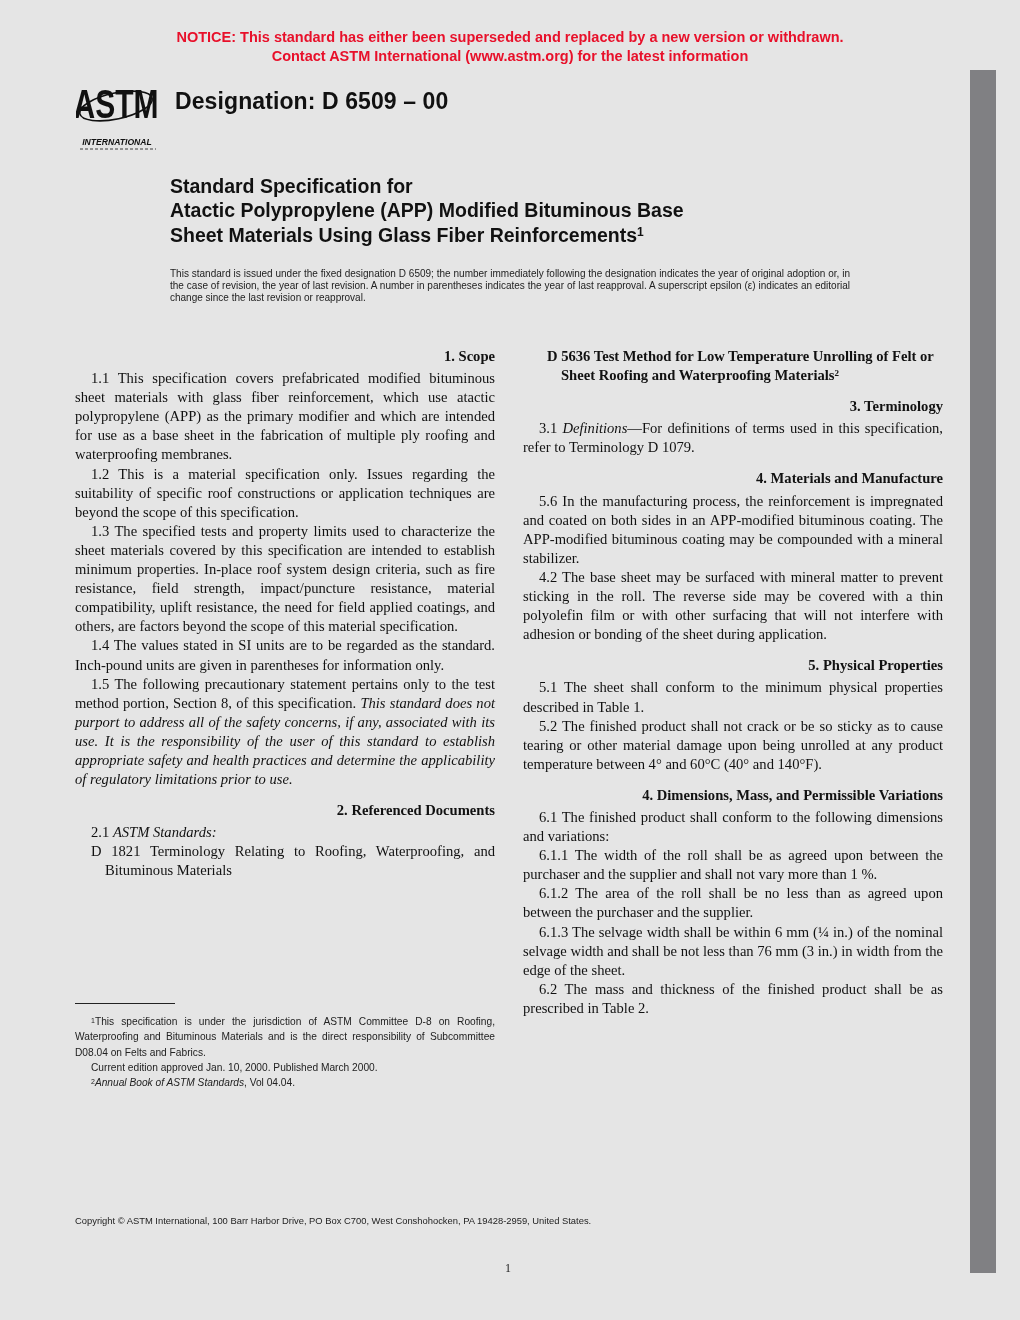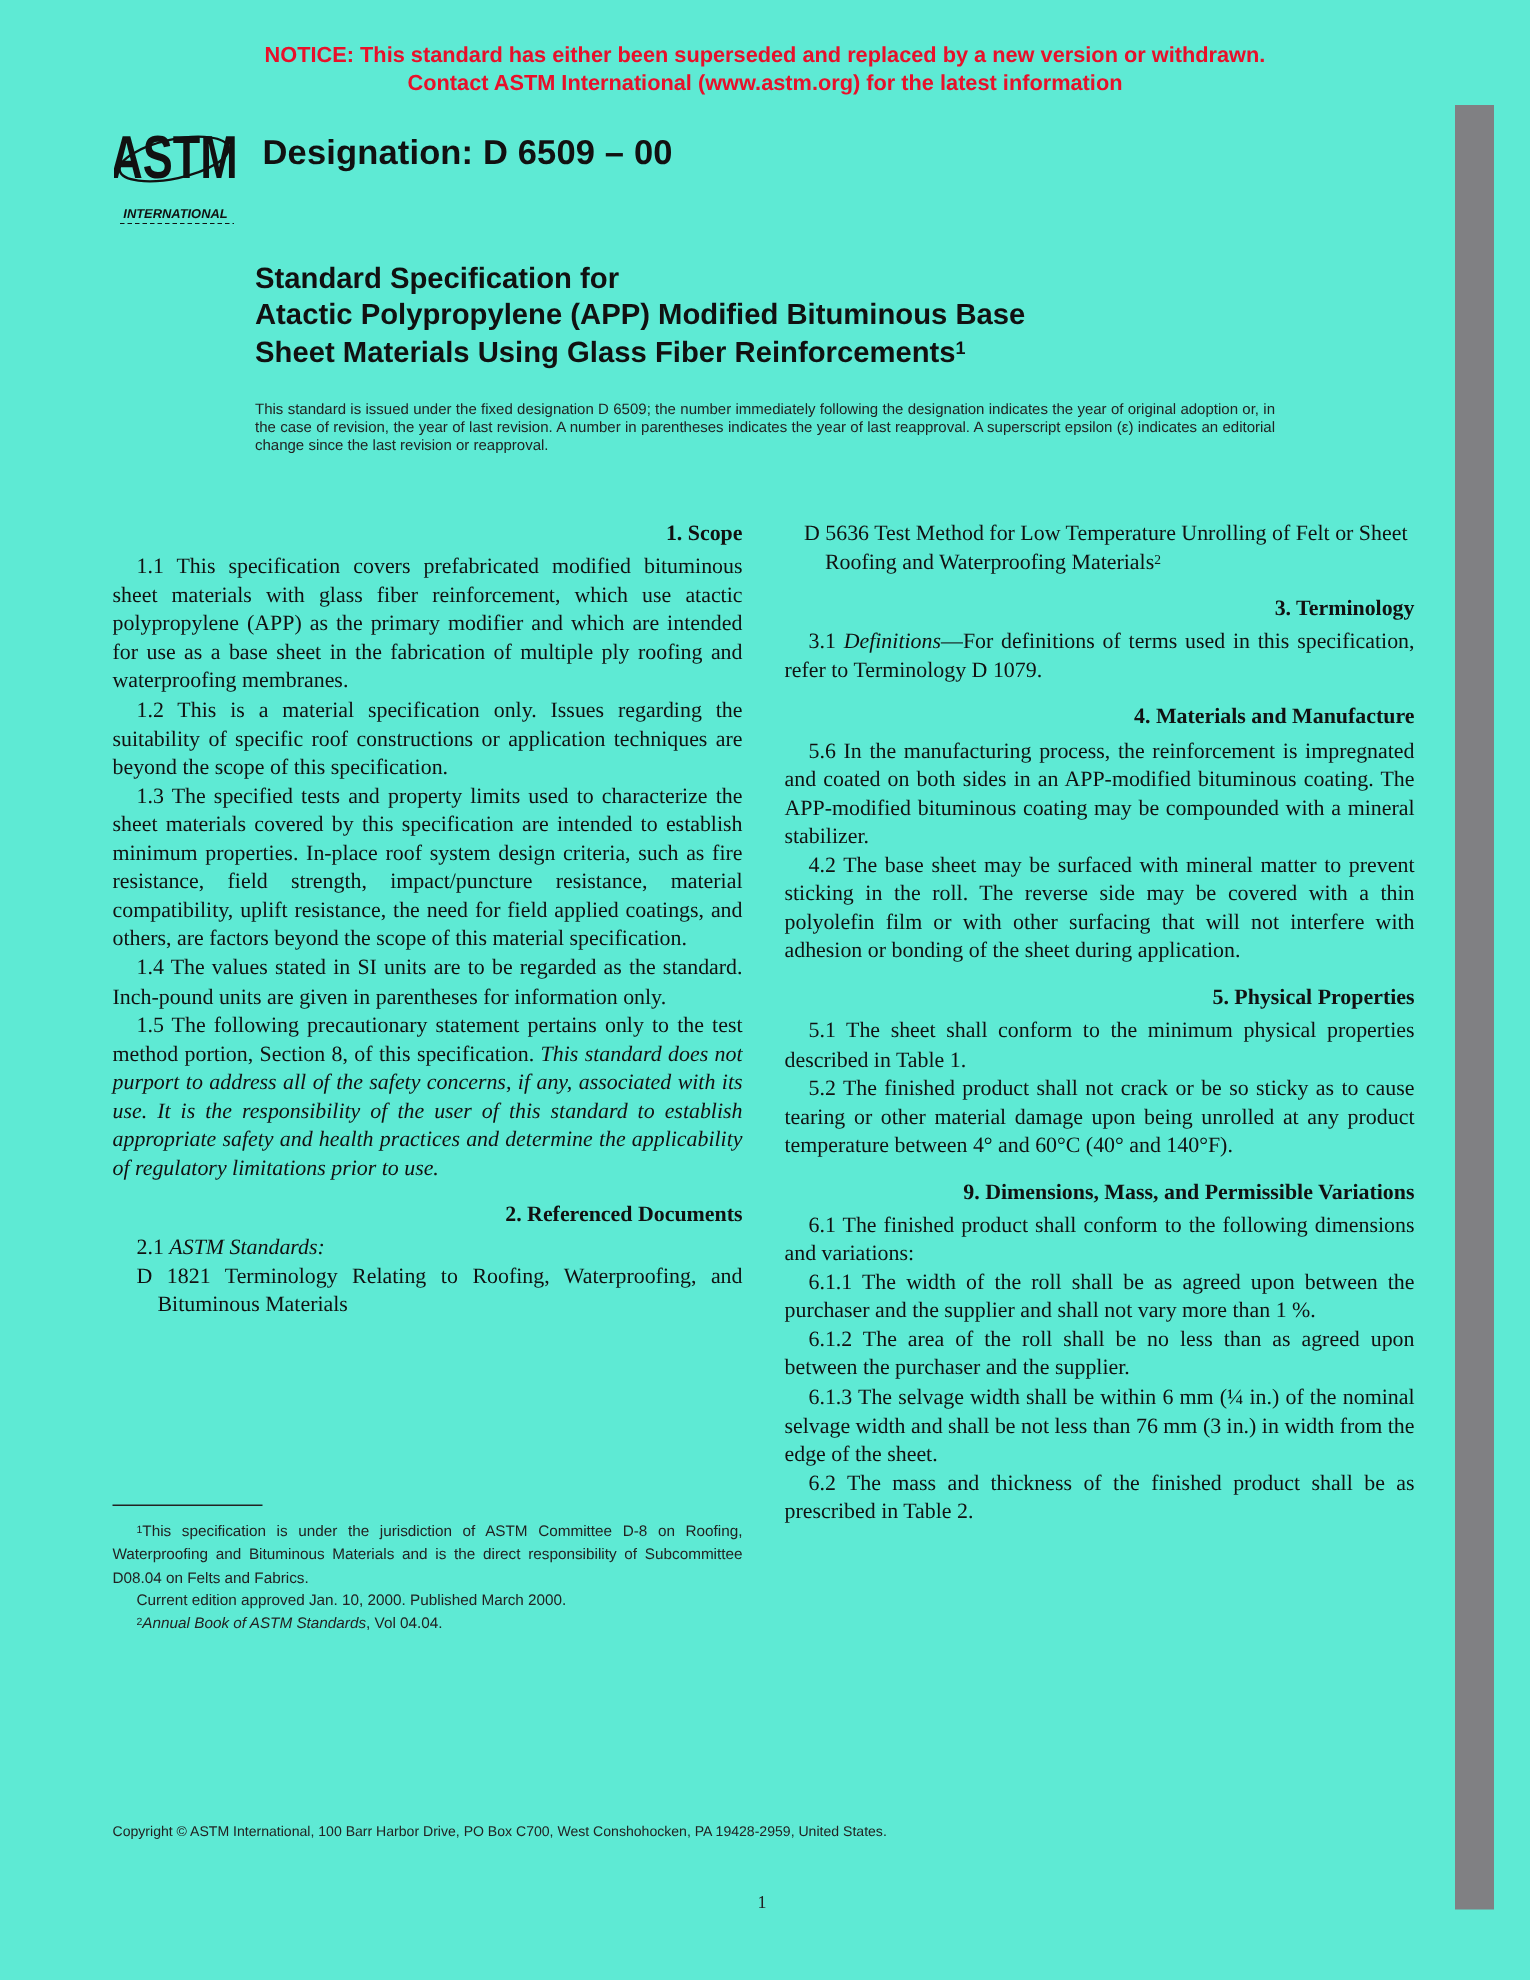--- a/index.html
+++ b/index.html
@@ -1,17 +1,17 @@
 <!DOCTYPE html>
 <html><head>
 <meta charset="utf-8">
 <style>
   html, body { margin: 0; padding: 0; background: #ffffff; }
   body { width: 1020px; height: 1320px; position: relative; overflow: hidden; }
-  .page { position: absolute; left: 0; top: 0; width: 1020px; height: 1320px; background: #5eead4; }
+  .page { position: absolute; left: 0; top: 0; width: 1020px; height: 1320px; background: #e5e5e5; }
 
   .notice { position: absolute; left: 0; top: 28px; width: 1020px; text-align: center;
     color: #e8102a; font-family: "Liberation Sans", sans-serif; font-weight: bold;
     font-size: 14.5px; line-height: 19px; }
 
   .logo { position: absolute; left: 76px; top: 78px; width: 84px; height: 72px; }
   .designation { position: absolute; left: 175px; top: 88px; font-family: "Liberation Sans", sans-serif;
     font-size: 23px; font-weight: bold; color: #111; letter-spacing: 0.1px; }
 
   .title-block { position: absolute; left: 170px; top: 174px; width: 700px;
@@ -94,34 +94,34 @@
   </div>
 
   <div class="fn-rule"></div>
   <div class="footnotes">
     <p><span class="fsup">1</span><span>This specification is under the jurisdiction of ASTM Committee D-8 on Roofing, Waterproofing and Bituminous Materials and is the direct responsibility of Subcommittee D08.04 on Felts and Fabrics.</span></p>
     <p>Current edition approved Jan. 10, 2000. Published March 2000.</p>
     <p><span class="fsup">2</span><em>Annual Book of ASTM Standards</em><span>, Vol 04.04.</span></p>
   </div>
 
   <div class="col col-right">
-    <p class="ref" style="margin-left:13px;"><span>D 5636</span> <span>Test Method for Low Temperature Unrolling of Felt or Sheet Roofing and Waterproofing Materials</span><span class="sup">2</span></p>
+    <p class="ref" style="margin-left:24px;font-weight:bold;"><span>D 5636</span> <span>Test Method for Low Temperature Unrolling of Felt or Sheet Roofing and Waterproofing Materials</span><span class="sup">2</span></p>
     <div class="gap"></div>
     <p class="h">3.  Terminology</p>
     <p class="p"><span>3.1  </span><em>Definitions</em><span>—For definitions of terms used in this specification, refer to Terminology D 1079.</span></p>
     <div class="gap"></div>
     <p class="h">4.  Materials and Manufacture</p>
     <p class="p">5.6  In the manufacturing process, the reinforcement is impregnated and coated on both sides in an APP-modified bituminous coating. The APP-modified bituminous coating may be compounded with a mineral stabilizer.</p>
     <p class="p">4.2  The base sheet may be surfaced with mineral matter to prevent sticking in the roll. The reverse side may be covered with a thin polyolefin film or with other surfacing that will not interfere with adhesion or bonding of the sheet during application.</p>
     <div class="gap"></div>
     <p class="h">5.  Physical Properties</p>
     <p class="p">5.1  The sheet shall conform to the minimum physical properties described in Table 1.</p>
     <p class="p">5.2  The finished product shall not crack or be so sticky as to cause tearing or other material damage upon being unrolled at any product temperature between 4° and 60°C (40° and 140°F).</p>
     <div class="gap"></div>
-    <p class="h">9.  Dimensions, Mass, and Permissible Variations</p>
+    <p class="h">4.  Dimensions, Mass, and Permissible Variations</p>
     <p class="p">6.1  The finished product shall conform to the following dimensions and variations:</p>
     <p class="p">6.1.1  The width of the roll shall be as agreed upon between the purchaser and the supplier and shall not vary more than 1 %.</p>
     <p class="p">6.1.2  The area of the roll shall be no less than as agreed upon between the purchaser and the supplier.</p>
     <p class="p">6.1.3  The selvage width shall be within 6 mm (¼ in.) of the nominal selvage width and shall be not less than 76 mm (3 in.) in width from the edge of the sheet.</p>
     <p class="p">6.2  The mass and thickness of the finished product shall be as prescribed in Table 2.</p>
   </div>
 
   <div class="copyright">Copyright © ASTM International, 100 Barr Harbor Drive, PO Box C700, West Conshohocken, PA 19428-2959, United States.</div>
   <div class="pagenum">1</div>
 

